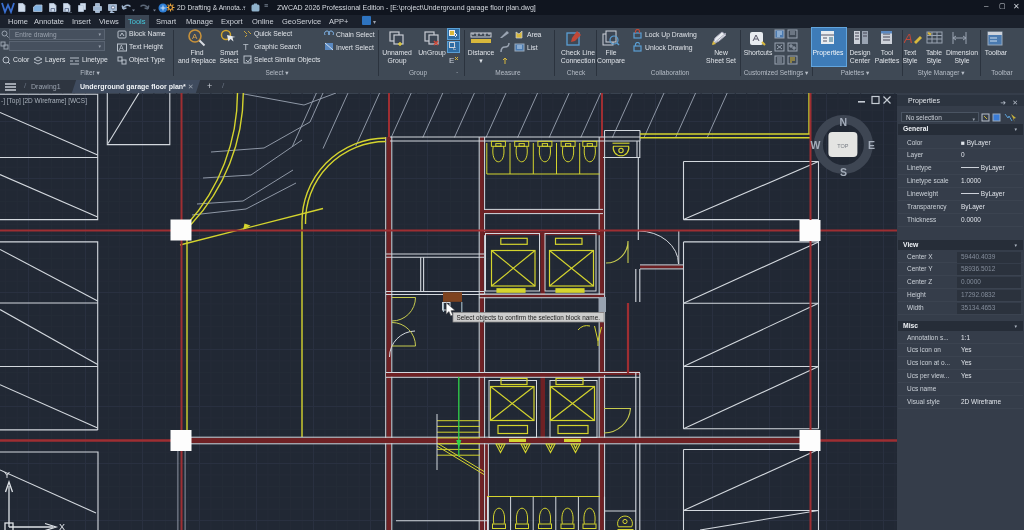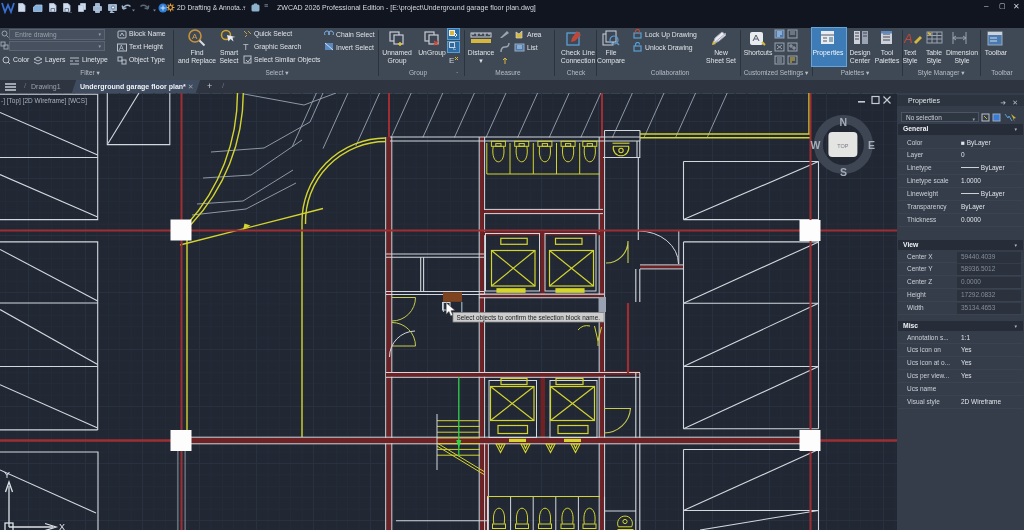--- a/index.html
+++ b/index.html
@@ -65,20 +65,34 @@
   <div class="t" style="left:243px;top:4px;font-size:5px;color:#9aa2ae">▾</div>
   <svg class="t" style="left:251px;top:2.5px" width="9" height="9" viewBox="0 0 9 9">
         <rect x="0.5" y="1.5" width="8" height="7" rx="1.5" fill="#8fb2cc"></rect>
         <rect x="3" y="0.5" width="3" height="2" fill="#8fb2cc"></rect>
       </svg>
   <div class="t" style="left:264px;top:2px;font-size:7px;color:#9aa8b8">≡</div>
   <div class="t" style="left:277px;top:3.5px;font-size:7px;color:#d6dae0">ZWCAD 2026 Professional Edition - [E:\project\Underground garage floor plan.dwg]</div>
   <div class="t" style="left:984px;top:1px;font-size:8px;color:#cfd4da;letter-spacing:6px">–</div>
   <div class="t" style="left:999px;top:2px;font-size:7px;color:#cfd4da">▢</div>
   <div class="t" style="left:1013px;top:2px;font-size:8px;color:#cfd4da">✕</div>
+ </div>
+ <div id="menubar">
+  <div class="mi" style="left:8px">Home</div>
+  <div class="mi" style="left:34px">Annotate</div>
+  <div class="mi" style="left:72px">Insert</div>
+  <div class="mi" style="left:99px">Views</div>
+  <div class="mi" style="left:125px;background:#3b4654;color:#45c8dc;padding:0 3px">Tools</div>
+  <div class="mi" style="left:156px">Smart</div>
+  <div class="mi" style="left:186px">Manage</div>
+  <div class="mi" style="left:221px">Export</div>
+  <div class="mi" style="left:252px">Online</div>
+  <div class="mi" style="left:282px">GeoService</div>
+  <div class="mi" style="left:329px">APP+</div>
+  <div class="mi" style="left:362px"><span style="display:inline-block;width:9px;height:9px;background:#2e74c0;border-radius:1px;vertical-align:-1px"></span> <span style="font-size:6px;color:#9aa2ae">▾</span></div>
  </div>
  <div id="ribbon">
   <div class="rdv" style="left:173px"></div>
       <div class="rdv" style="left:378px"></div>
       <div class="rdv" style="left:464px"></div>
       <div class="rdv" style="left:554px"></div>
       <div class="rdv" style="left:596px"></div>
       <div class="rdv" style="left:740px"></div>
       <div class="rdv" style="left:812px"></div>
       <div class="rdv" style="left:902px"></div>

